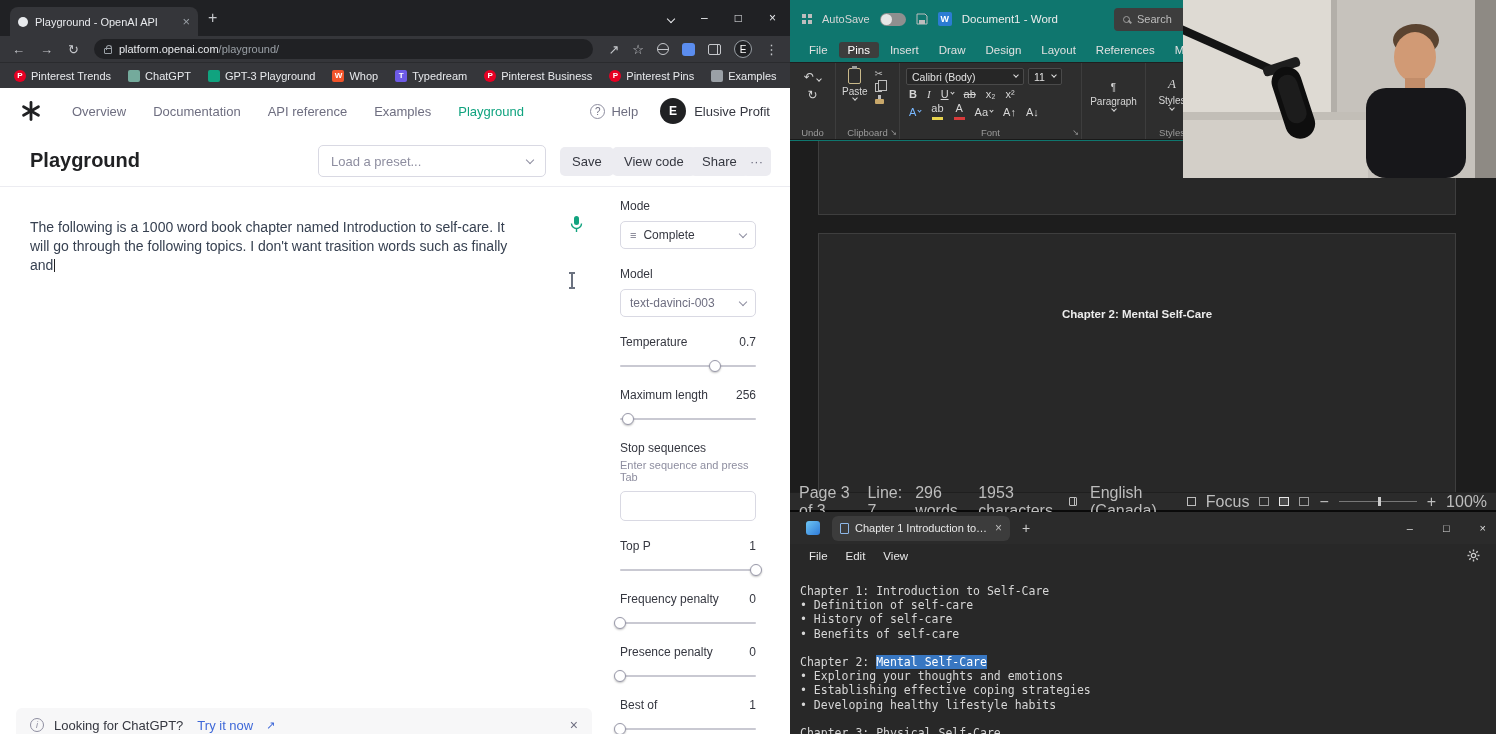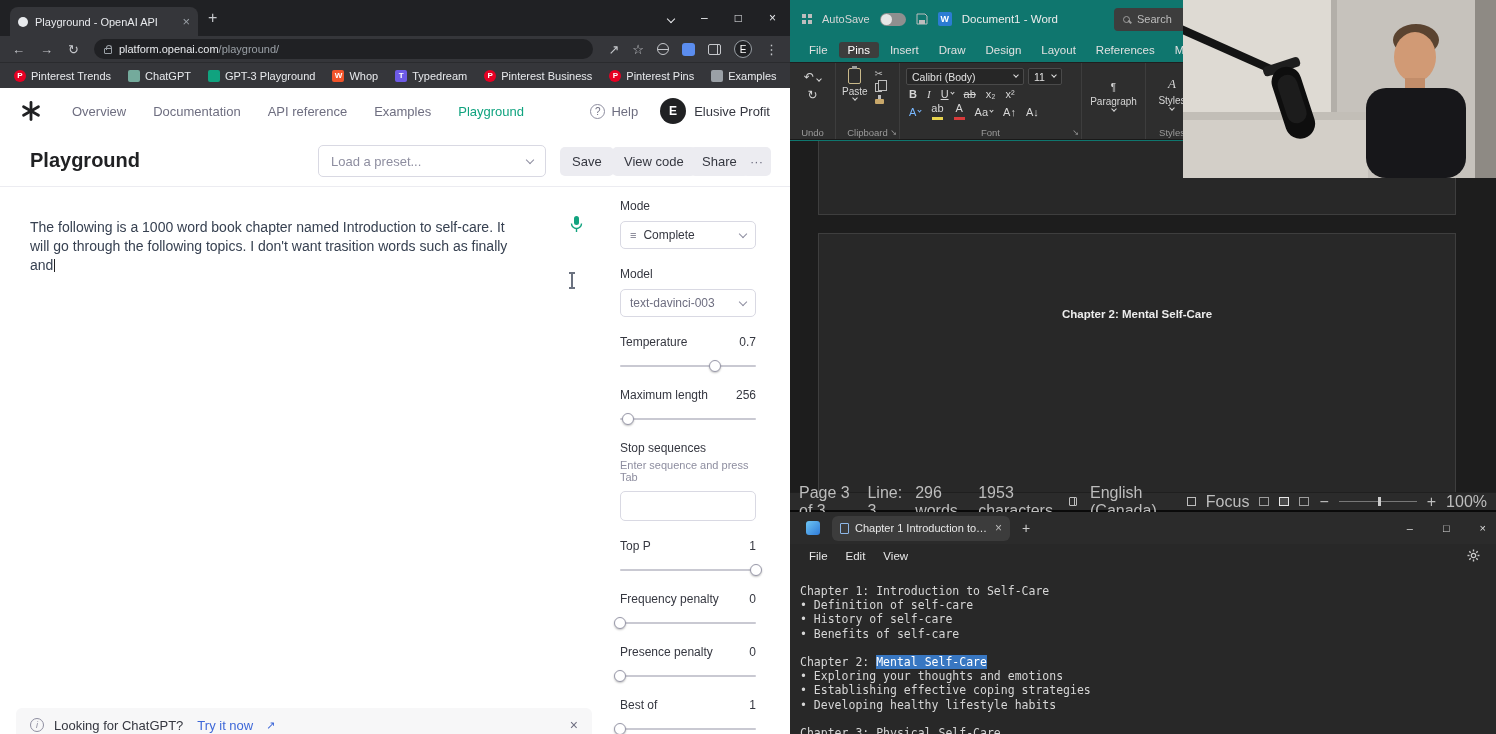--- a/index.html
+++ b/index.html
@@ -495,21 +495,21 @@
       </div>
     </div>
     <div class="canvas">
       <div class="wpage page1"></div>
       <div class="wpage page2">
         <div class="doc-heading">Chapter 2: Mental Self-Care</div>
       </div>
     </div>
     <div class="w-status">
       <span>Page 3 of 3</span>
-      <span>Line: 3</span>
+      <span>Line: 7</span>
       <span>296 words</span>
       <span>1953 characters</span>
       <span class="book-ic"></span>
       <span>English (Canada)</span>
       <span class="ws-right">
         <span class="focus-ic"></span>
         <span>Focus</span>
         <span class="view-ic"></span>
         <span class="view-ic sel"></span>
         <span class="view-ic"></span>

